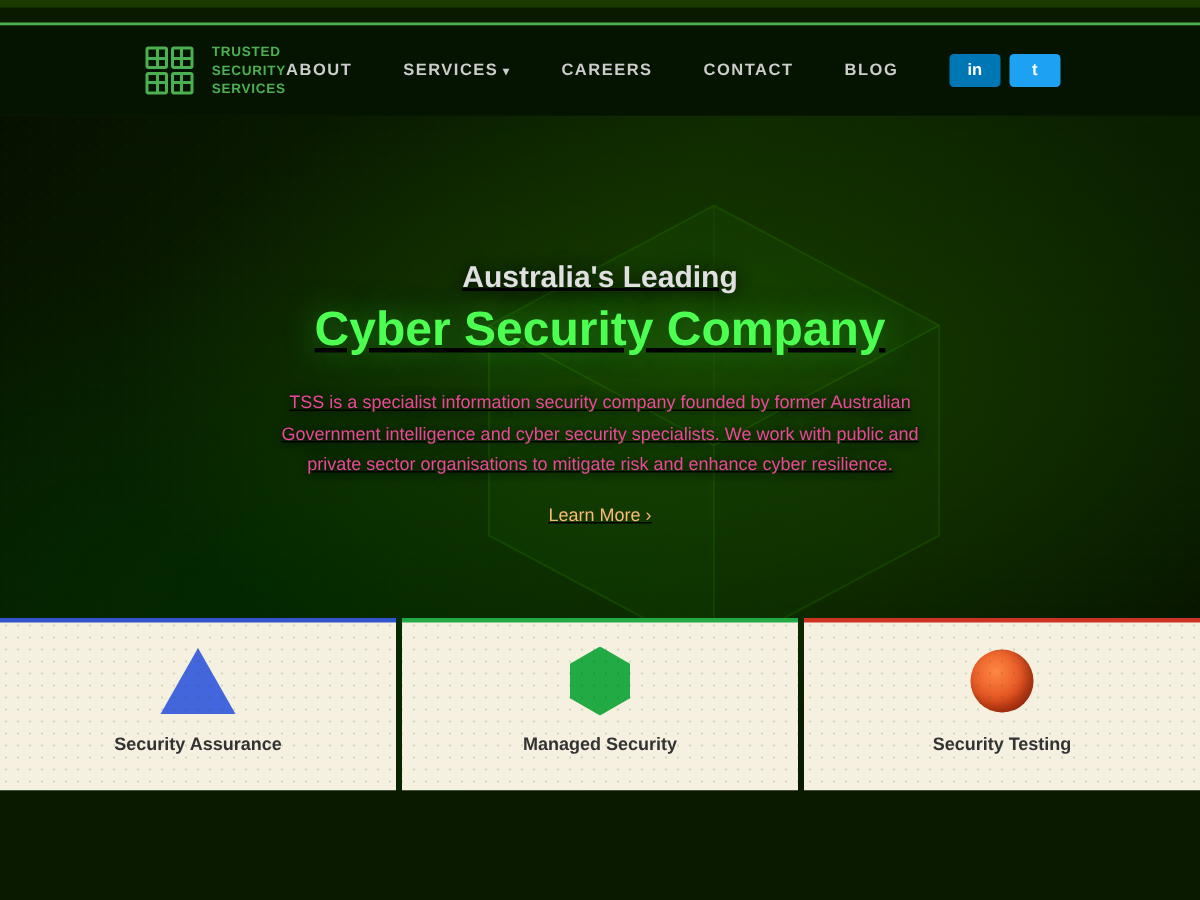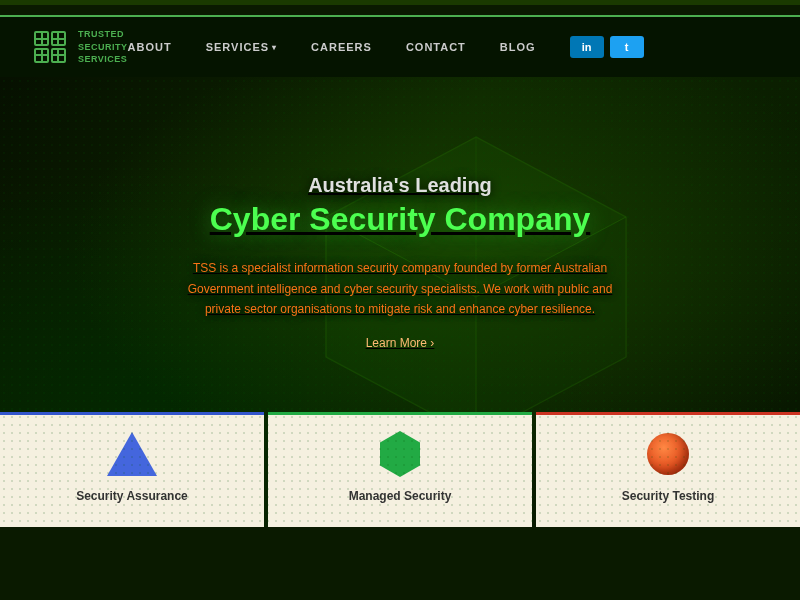--- a/index.html
+++ b/index.html
@@ -23,21 +23,21 @@
       width: 100%;
       height: 2px;
       background: #4caf50;
       margin-top: 10px;
     }
 
     
     .header {
       display: flex;
       align-items: center;
-      justify-content: flex-start;
+      justify-content: center;
       padding: 10px 30px;
       background: rgba(5, 20, 0, 0.85);
       position: relative;
       z-index: 10;
     }
 
     .logo-area {
       display: flex;
       align-items: center;
       gap: 8px;
@@ -152,21 +152,21 @@
 
     .hero-title {
       color: #4cff50;
       font-size: 32px;
       font-weight: bold;
       margin-bottom: 20px;
       text-shadow: 0 0 20px rgba(50,200,50,0.5);
     }
 
     .hero-description {
-      color: #f97316;
+      color: #ec4899;
       font-size: 12px;
       line-height: 1.7;
       max-width: 440px;
       margin-bottom: 16px;
       text-shadow: 0 0 8px rgba(0,0,0,0.9);
     }
 
     .hero-cta {
       color: #fdba74;
       font-size: 12px;

